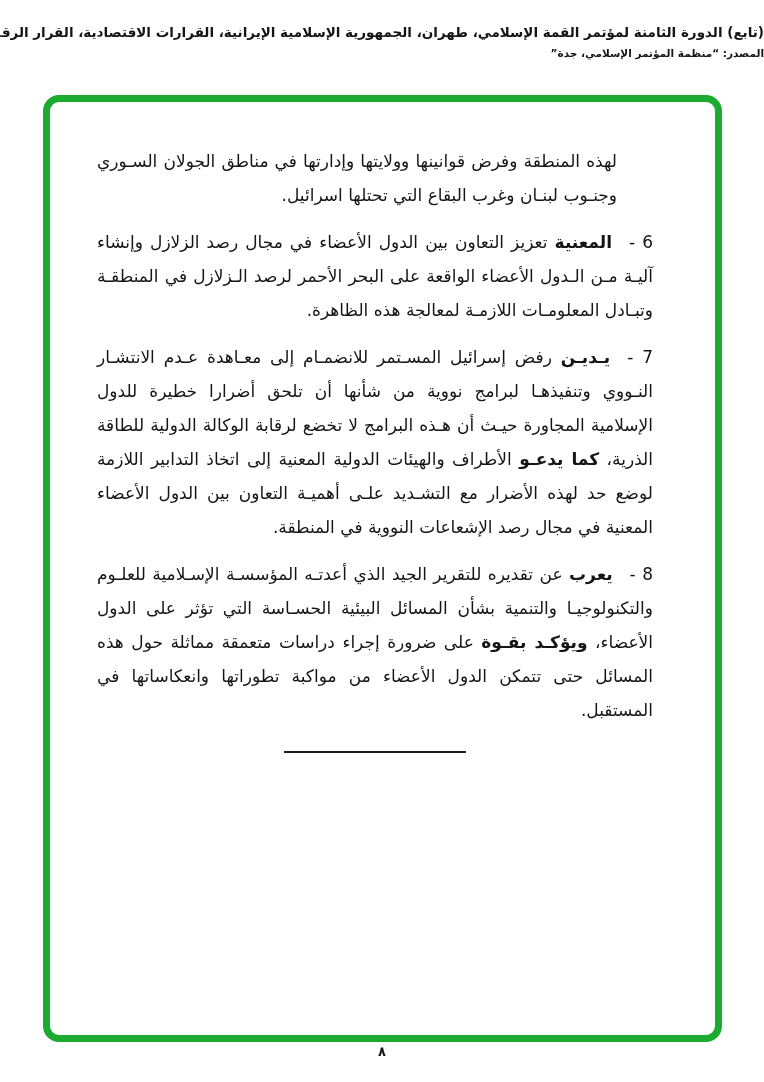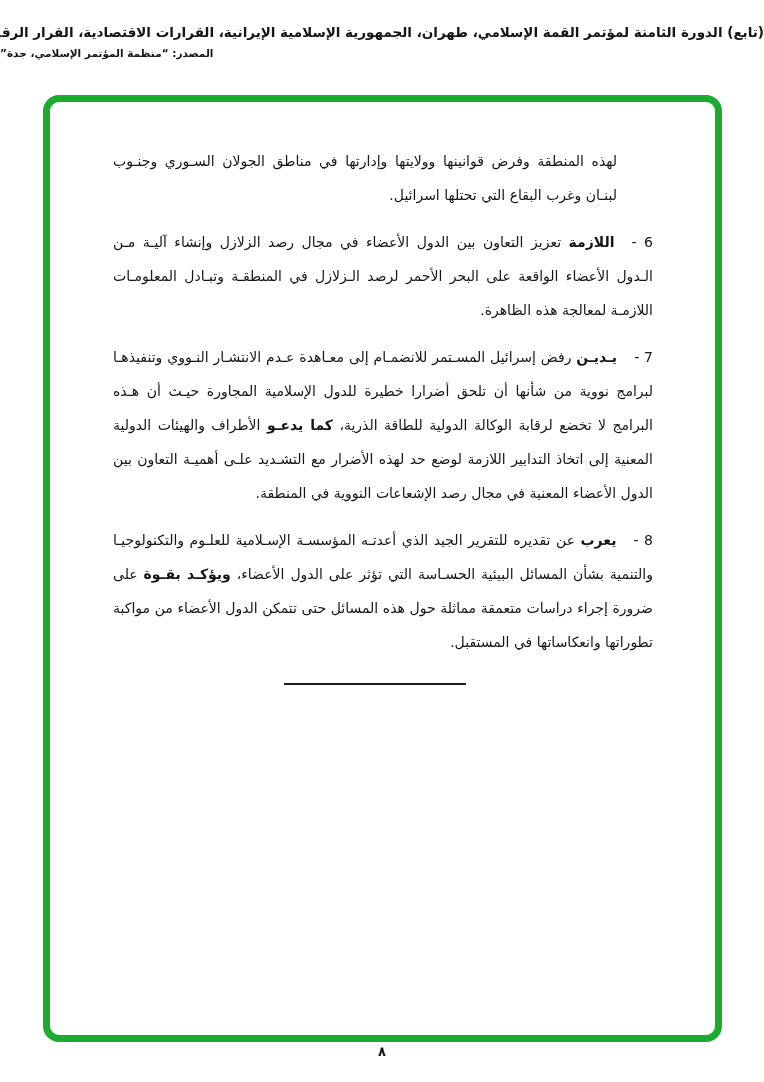--- a/index.html
+++ b/index.html
@@ -16,42 +16,42 @@
   .header-title {
     direction: rtl;
     text-align: center;
     font-weight: bold;
     font-size: 13.5px;
     white-space: nowrap;
     letter-spacing: 0px;
   }
   .header-source {
     direction: rtl;
-    text-align: left;
+    text-align: right;
     font-weight: bold;
     font-size: 10.5px;
     margin-top: 7px;
   }
   .green-box {
     position: absolute;
     left: 43px;
     top: 95px;
     width: 679px;
     height: 947px;
     box-sizing: border-box;
     border: 7px solid #1bab30;
     border-radius: 16px;
     padding: 42px 62px 0 47px;
   }
   .para {
     direction: rtl;
     text-align: justify;
-    font-size: 14px;
+    font-size: 17px;
     line-height: 34px;
-    margin: 0 0 13px 16px;
+    margin: 0 0 13px 0;
   }
   .para.continuation { padding-right: 36px; }
   .marker {
     display: inline;
     margin-left: 17px;
     white-space: nowrap;
   }
   .bold { font-weight: bold; }
   .divider {
     width: 182px;
@@ -77,21 +77,21 @@
     <div class="header-title">(تابع) الدورة الثامنة لمؤتمر القمة الإسلامي، طهران، الجمهورية الإسلامية الإيرانية، القرارات الاقتصادية، القرار الرقم ٣٥/٨-أق (ق.إ)</div>
     <div class="header-source">
       <span>المصدر:</span>
       <span>“منظمة المؤتمر الإسلامي، جدة”</span>
     </div>
   </div>
 
   <div class="green-box" style="border-color: rgb(27, 171, 48);">
     <div class="paragraphs">
         <p class="para continuation" dir="rtl"><span>لهذه المنطقة وفرض قوانينها وولايتها وإدارتها في مناطق الجولان السـوري  وجنـوب لبنـان وغرب البقاع التي تحتلها اسرائيل.</span></p>
-        <p class="para item" dir="rtl"><span class="marker">6 -</span><span class="bold">اللازمة</span><span> تعزيز التعاون بين الدول الأعضاء في مجال رصد الزلازل وإنشاء  آليـة مـن الـدول الأعضاء الواقعة على البحر الأحمر لرصد الـزلازل في المنطقـة وتبـادل المعلومـات اللازمـة لمعالجة هذه الظاهرة.</span></p>
+        <p class="para item" dir="rtl"><span class="marker">6 -</span><span class="bold">المعنية</span><span> تعزيز التعاون بين الدول الأعضاء في مجال رصد الزلازل وإنشاء  آليـة مـن الـدول الأعضاء الواقعة على البحر الأحمر لرصد الـزلازل في المنطقـة وتبـادل المعلومـات اللازمـة لمعالجة هذه الظاهرة.</span></p>
         <p class="para item" dir="rtl"><span class="marker">7 -</span><span class="bold">يـديـن</span><span> رفض إسرائيل المسـتمر للانضمـام إلى معـاهدة عـدم الانتشـار النـووي وتنفيذهـا لبرامج نووية من شأنها أن تلحق أضرارا خطيرة للدول الإسلامية المجاورة  حيـث أن هـذه البرامج لا تخضع لرقابة الوكالة الدولية للطاقة الذرية، </span><span class="bold">كما يدعـو</span><span> الأطراف والهيئات الدولية المعنية إلى اتخاذ التدابير اللازمة لوضع حد لهذه الأضرار مع التشـديد علـى أهميـة التعاون بين الدول الأعضاء المعنية في مجال رصد الإشعاعات النووية في المنطقة.</span></p>
         <p class="para item" dir="rtl"><span class="marker">8 -</span><span class="bold">يعرب</span><span> عن تقديره للتقرير الجيد الذي أعدتـه المؤسسـة الإسـلامية للعلـوم والتكنولوجيـا والتنمية بشأن المسائل البيئية الحسـاسة التي تؤثر على الدول الأعضاء، </span><span class="bold">ويؤكـد بقـوة</span><span> على ضرورة إجراء دراسات متعمقة مماثلة حول هذه المسائل حتى تتمكن الدول الأعضاء من مواكبة تطوراتها وانعكاساتها في المستقبل.</span></p>
       </div>
     <div class="divider"></div>
   </div>
 
   <div class="page-number">٨</div>
 
 </div>
 

